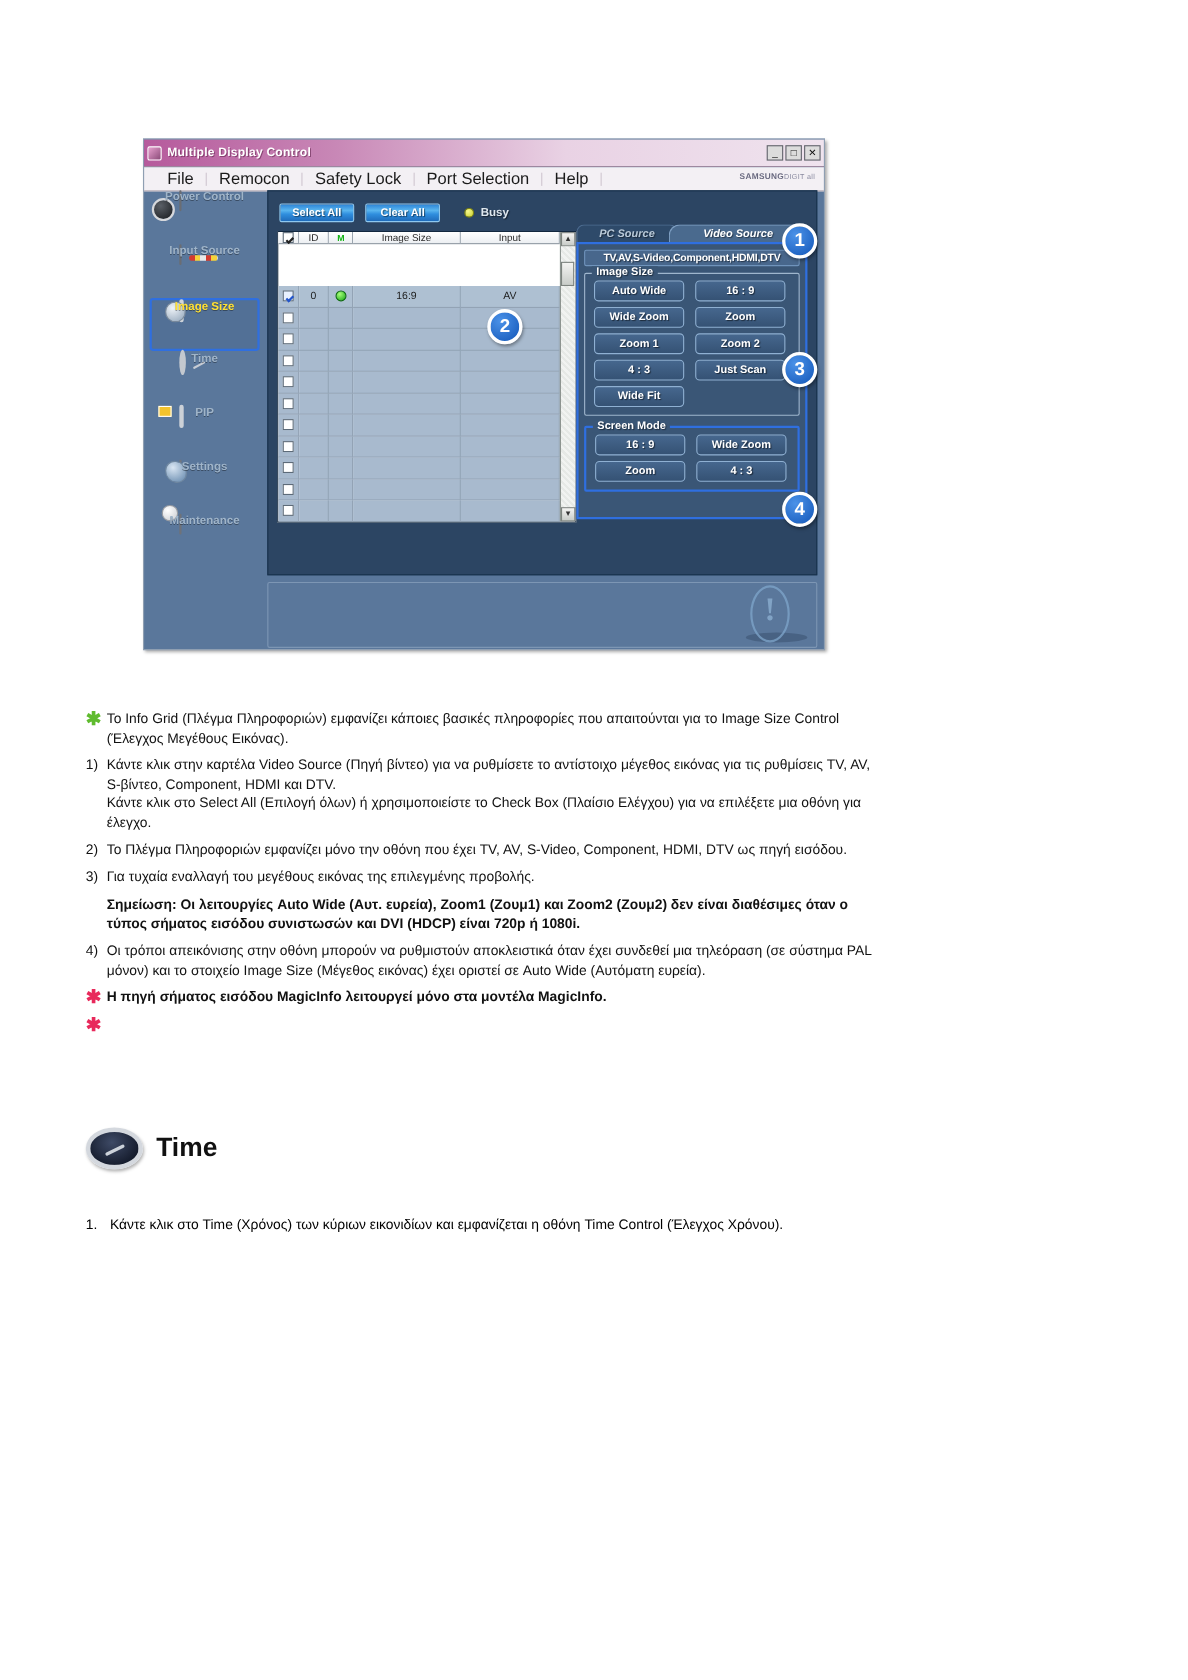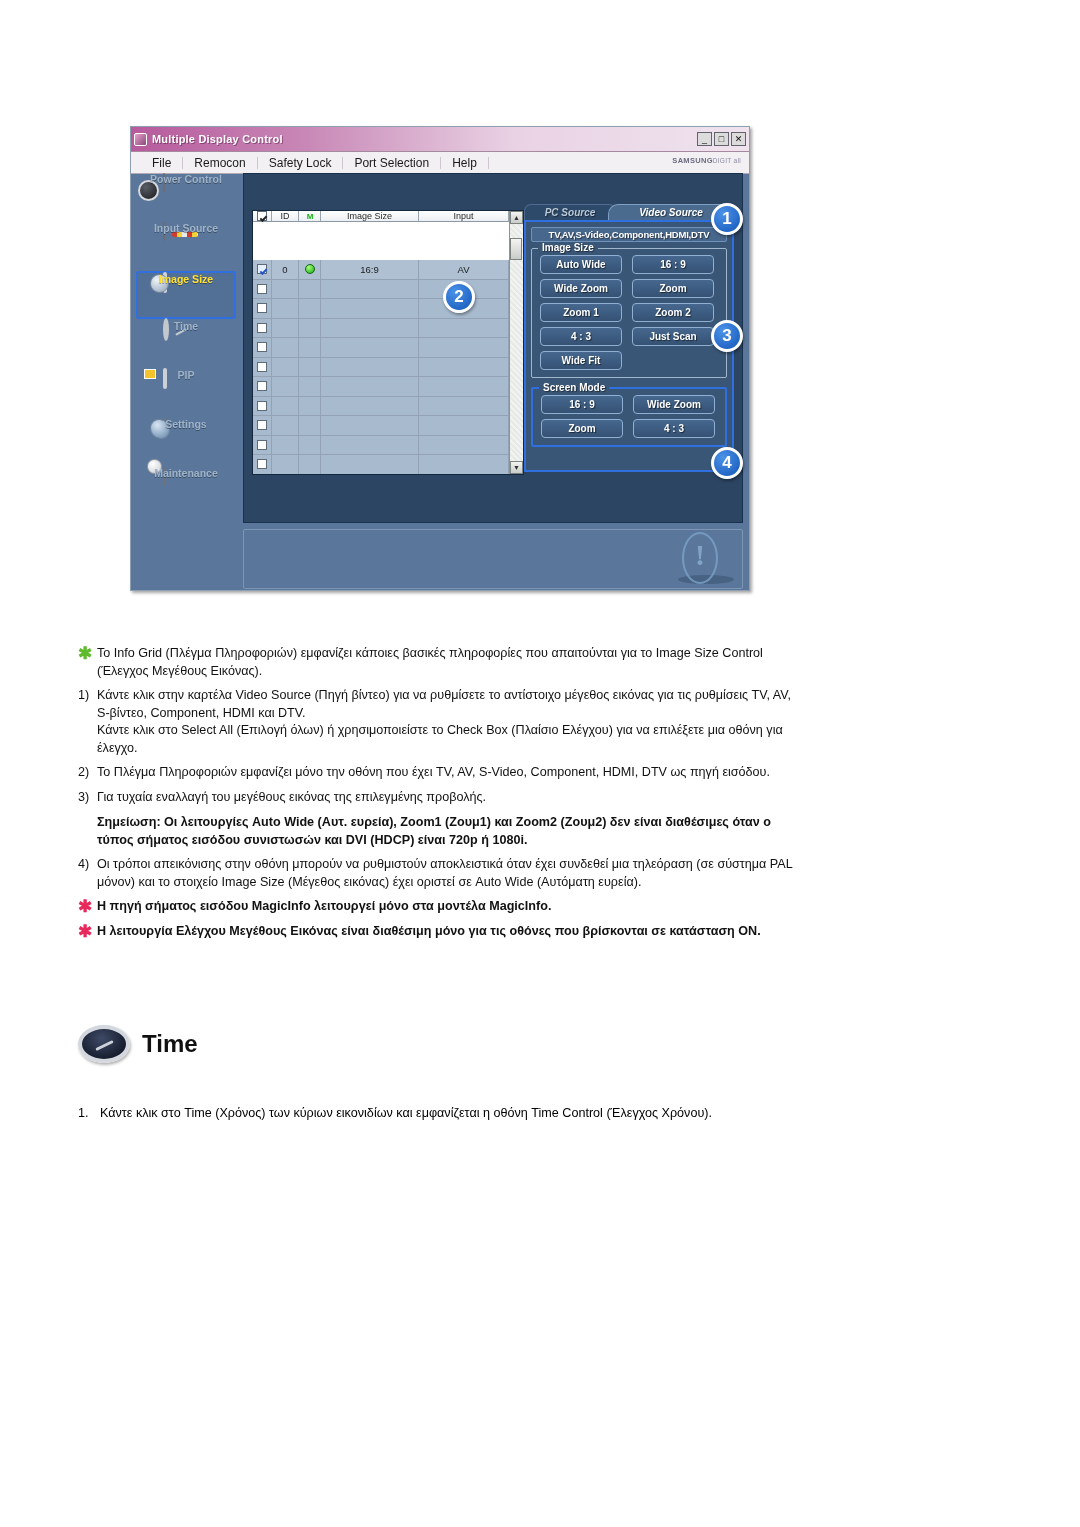--- a/index.html
+++ b/index.html
@@ -43,21 +43,21 @@
     display:flex;align-items:center;justify-content:center;
     font-size:9px;line-height:1;color:#111;font-family:"Liberation Sans",sans-serif;
   }
   #menubar{
     height:22px;background:#f3f0f4;
     border-bottom:1px solid #b3aab4;
     display:flex; align-items:center; padding-left:10px;
     position:relative;
   }
   #menubar .mi{
-    font-size:12px;color:#1a1a1a;padding:0 11px;
+    font-size:15px;color:#1a1a1a;padding:0 11px;
     border-right:1px solid #cfc6d0; line-height:12px;
   }
   #menubar .mi:last-of-type{border-right:1px solid #cfc6d0;}
   .brandmark{
     position:absolute;right:8px;top:4px;
     font-size:7.5px;font-weight:bold;color:#6a6a80;letter-spacing:.3px;
     font-family:"Liberation Sans",sans-serif;
   }
   .brandmark .lite{font-weight:normal;font-size:6.5px;color:#8a8aa0;}
 
@@ -421,20 +421,28 @@
     <div class="side-item">
       <span class="side-icon"><span class="ic-maint"></span></span>
       <span class="si-label">Maintenance</span>
     </div>
   </div>
 
   <div id="main-area">
 
     <div id="control-panel">
 
+      <div id="toolbar-row">
+        <span class="tbtn">Select All</span>
+        <span class="tbtn">Clear All</span>
+        <span class="busy-wrap">
+          <span class="led"></span>
+          <span class="busy-label">Busy</span>
+        </span>
+      </div>
 
       <div id="info-grid">
         <div id="grid-inner">
           <div class="grid-head">
             <span class="gh c-chk">
                 <span class="cbx hdr"></span>
               </span>
             <span class="gh c-id">ID</span>
             <span class="gh c-m">
                 <span class="m-icon">M</span>
@@ -655,21 +663,20 @@
     <div class="body">Οι τρόποι απεικόνισης στην οθόνη μπορούν να ρυθμιστούν αποκλειστικά όταν έχει συνδεθεί μια τηλεόραση (σε σύστημα PAL μόνον) και το στοιχείο Image Size (Μέγεθος εικόνας) έχει οριστεί σε Auto Wide (Αυτόματη ευρεία).</div>
   </div>
 
   <div class="para">
     <span class="bullet-star star-red">✱</span>
     <div class="txt-indent bold-red-item">Η πηγή σήματος εισόδου MagicInfo λειτουργεί μόνο στα μοντέλα MagicInfo.</div>
   </div>
 
   <div class="para">
     <span class="bullet-star star-red">✱</span>
-    <div class="txt-indent bold-red-item">Η λειτουργία Ελέγχου Μεγέθους Εικόνας είναι διαθέσιμη μόνο για τις οθόνες που βρίσκονται σε κατάσταση ON.</div>
   </div>
 </div>
 
 <div id="time-section">
   <div class="sec-head">
     <span class="sec-clock"></span>
     <span class="sec-title">Time</span>
   </div>
 </div>
 <div id="time-step">

